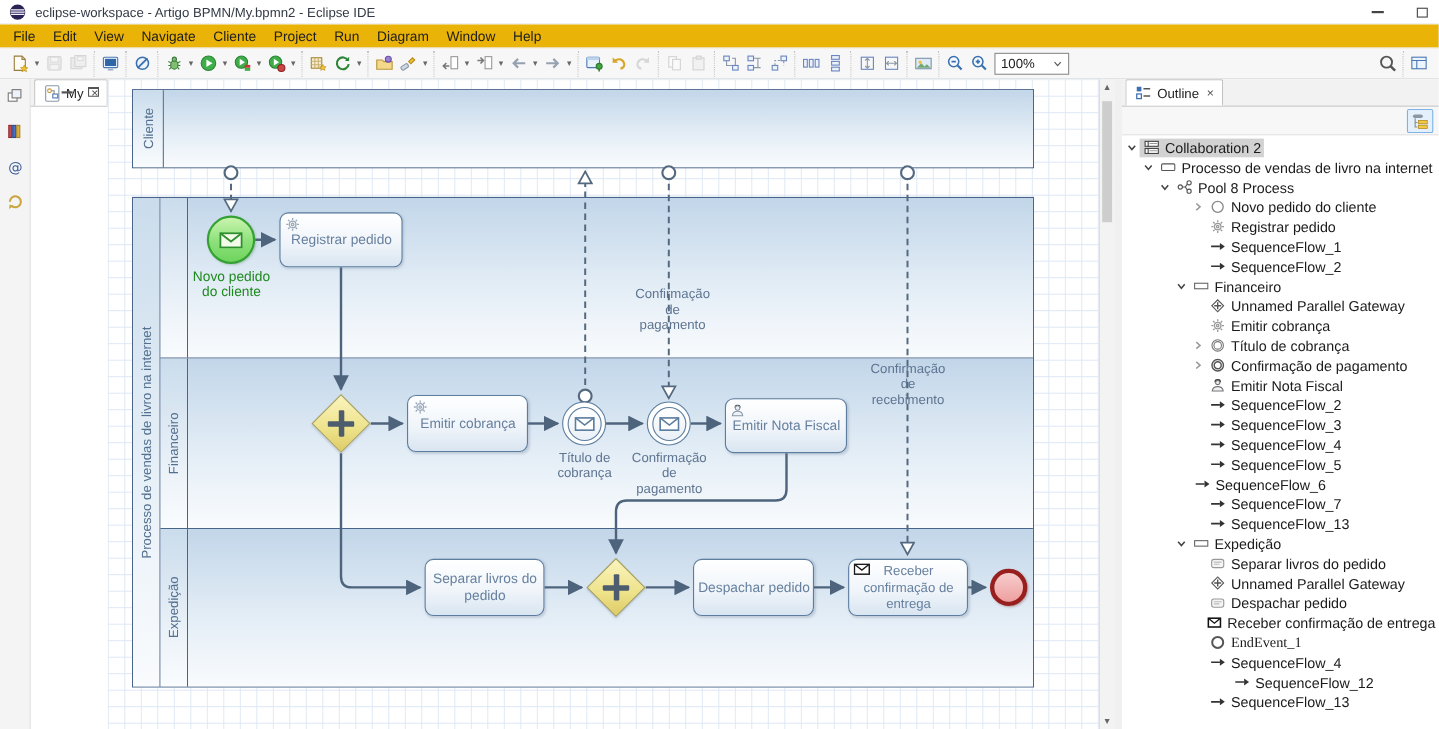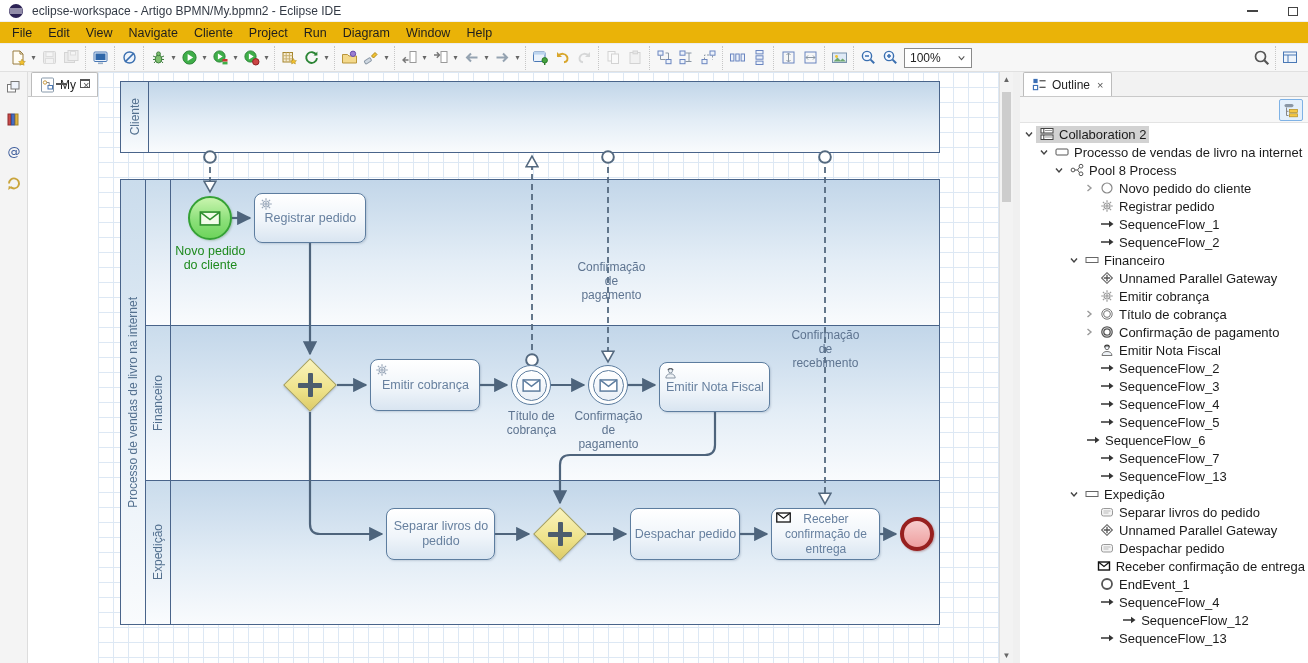--- a/index.html
+++ b/index.html
@@ -982,21 +982,21 @@
           <span class="rowc">
             <span class="ticon">
               <svg width="14" height="14" viewBox="0 0 14 14">
                 <rect x="1.5" y="3" width="11" height="8" fill="#fff" stroke="#111" stroke-width="1.4"></rect>
                 <path d="M1.5 3 7 7.5 12.5 3" fill="none" stroke="#111" stroke-width="1.2"></path>
               </svg>
             </span>
             <span>Receber confirmação de entrega</span>
           </span>
         </div>
-        <div class="trow" style="padding-left: 62px;">
+        <div class="trow" style="padding-left: 62px; font-family: Liberation Serif, serif;">
           <span class="chev"></span>
           <span class="rowc">
             <span class="ticon">
               <svg width="14" height="14" viewBox="0 0 14 14">
                 <circle cx="7" cy="7" r="5" fill="#fff" stroke="#555" stroke-width="1.8"></circle>
               </svg>
             </span>
             <span>EndEvent_1</span>
           </span>
         </div>

